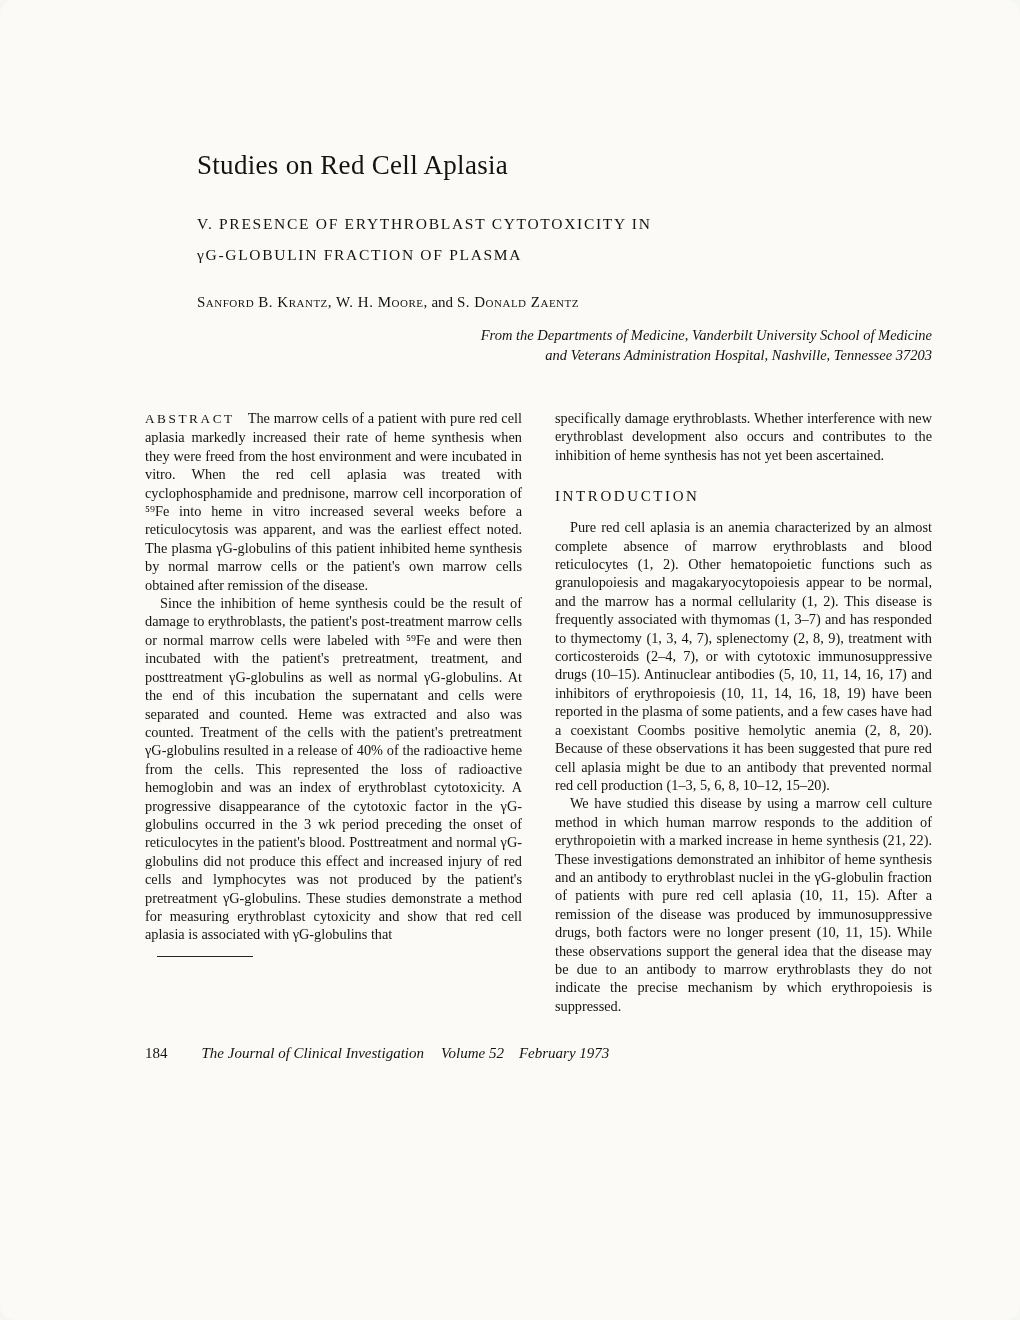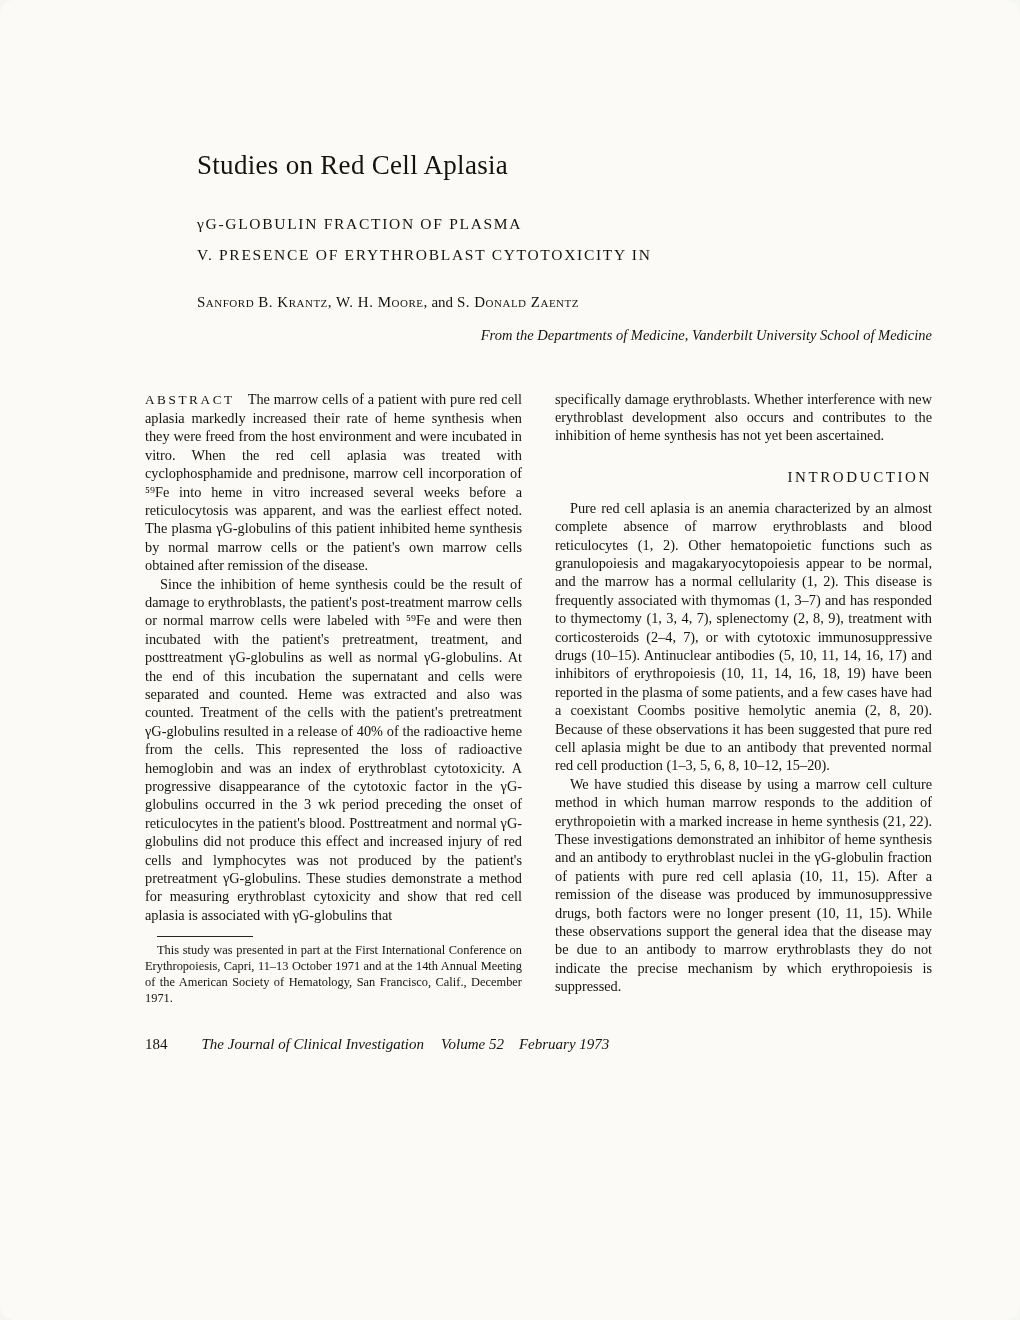--- a/index.html
+++ b/index.html
@@ -44,58 +44,58 @@
   .footnote { margin-top: 12px; }
   .footnote-rule {
     width: 96px; border-top: 1px solid #2a261f; margin: 0 0 6px 12px;
   }
   .footnote p {
     font-size: 12.4px; line-height: 15.8px; text-align: justify;
     text-indent: 12px; hyphens: auto;
   }
   .footnote p.received { font-style: italic; }
   .section-heading {
-    text-align: right; font-weight: 400;
+    text-align: left; font-weight: 400;
     font-size: 15px; letter-spacing: 2.6px;
     margin: 24px 0 13px 0;
   }
   .footer {
     margin-top: 30px; font-size: 15px;
   }
   .footer .pageno { font-style: normal; }
   .footer .journal { font-style: italic; margin-left: 34px; }
   .footer .volume { font-style: italic; margin-left: 17px; }
   .footer .date { font-style: italic; margin-left: 15px; }
 </style>
 </head>
 <body>
 
 <div class="page">
 
   <div class="header">
     <h1 class="title">Studies on Red Cell Aplasia</h1>
     <div class="subtitle">
+      <div>V. PRESENCE OF ERYTHROBLAST CYTOTOXICITY IN</div>
       <div>γG-GLOBULIN FRACTION OF PLASMA</div>
-      <div>V. PRESENCE OF ERYTHROBLAST CYTOTOXICITY IN</div>
     </div>
     <p class="authors"><span class="sc">Sanford B. Krantz, W. H. Moore,</span><span> and </span><span class="sc">S. Donald Zaentz</span></p>
     <div class="affiliation">
       <div>From the Departments of Medicine, Vanderbilt University School of Medicine</div>
+      <div>and Veterans Administration Hospital, Nashville, Tennessee 37203</div>
     </div>
   </div>
 
   <div class="columns">
 
     <div class="col">
       <p class="body"><span class="abstract-label">ABSTRACT</span><span>The marrow cells of a patient with pure red cell aplasia markedly increased their rate of heme synthesis when they were freed from the host environment and were incubated in vitro. When the red cell aplasia was treated with cyclophosphamide and prednisone, marrow cell incorporation of ⁵⁹Fe into heme in vitro increased several weeks before a reticulocytosis was apparent, and was the earliest effect noted. The plasma γG-globulins of this patient inhibited heme synthesis by normal marrow cells or the patient's own marrow cells obtained after remission of the disease.</span></p>
       <p class="body indent">Since the inhibition of heme synthesis could be the result of damage to erythroblasts, the patient's post-treatment marrow cells or normal marrow cells were labeled with ⁵⁹Fe and were then incubated with the patient's pretreatment, treatment, and posttreatment γG-globulins as well as normal γG-globulins. At the end of this incubation the supernatant and cells were separated and counted. Heme was extracted and also was counted. Treatment of the cells with the patient's pretreatment γG-globulins resulted in a release of 40% of the radioactive heme from the cells. This represented the loss of radioactive hemoglobin and was an index of erythroblast cytotoxicity. A progressive disappearance of the cytotoxic factor in the γG-globulins occurred in the 3 wk period preceding the onset of reticulocytes in the patient's blood. Posttreatment and normal γG-globulins did not produce this effect and increased injury of red cells and lymphocytes was not produced by the patient's pretreatment γG-globulins. These studies demonstrate a method for measuring erythroblast cytoxicity and show that red cell aplasia is associated with γG-globulins that</p>
 
       <div class="footnote">
         <div class="footnote-rule"></div>
-        <p>This study was presented in part at the First International Conference on Erythropoiesis, Capri, 11–13 October 1971 and at the 14th Annual Meeting of the American Society of Hematology, San Francisco, Calif., December 1971.</p>
       </div>
     </div>
 
     <div class="col">
       <p class="body">specifically damage erythroblasts. Whether interference with new erythroblast development also occurs and contributes to the inhibition of heme synthesis has not yet been ascertained.</p>
       <h2 class="section-heading">INTRODUCTION</h2>
       <p class="body indent">Pure red cell aplasia is an anemia characterized by an almost complete absence of marrow erythroblasts and blood reticulocytes (1, 2). Other hematopoietic functions such as granulopoiesis and magakaryocytopoiesis appear to be normal, and the marrow has a normal cellularity (1, 2). This disease is frequently associated with thymomas (1, 3–7) and has responded to thymectomy (1, 3, 4, 7), splenectomy (2, 8, 9), treatment with corticosteroids (2–4, 7), or with cytotoxic immunosuppressive drugs (10–15). Antinuclear antibodies (5, 10, 11, 14, 16, 17) and inhibitors of erythropoiesis (10, 11, 14, 16, 18, 19) have been reported in the plasma of some patients, and a few cases have had a coexistant Coombs positive hemolytic anemia (2, 8, 20). Because of these observations it has been suggested that pure red cell aplasia might be due to an antibody that prevented normal red cell production (1–3, 5, 6, 8, 10–12, 15–20).</p>
       <p class="body indent">We have studied this disease by using a marrow cell culture method in which human marrow responds to the addition of erythropoietin with a marked increase in heme synthesis (21, 22). These investigations demonstrated an inhibitor of heme synthesis and an antibody to erythroblast nuclei in the γG-globulin fraction of patients with pure red cell aplasia (10, 11, 15). After a remission of the disease was produced by immunosuppressive drugs, both factors were no longer present (10, 11, 15). While these observations support the general idea that the disease may be due to an antibody to marrow erythroblasts they do not indicate the precise mechanism by which erythropoiesis is suppressed.</p>
     </div>
 

